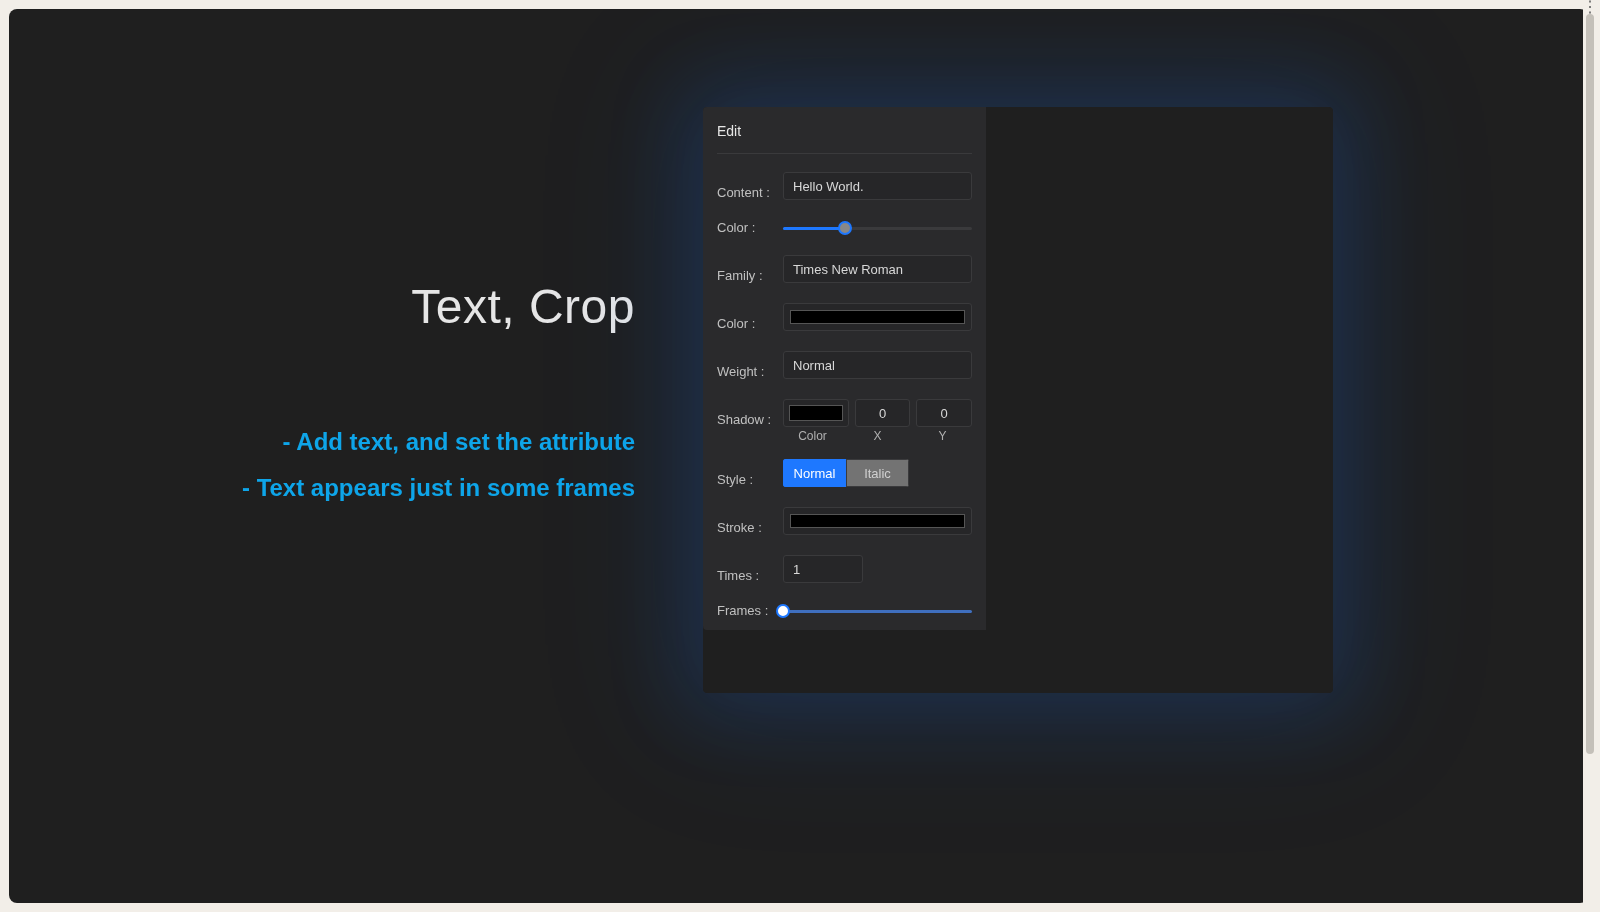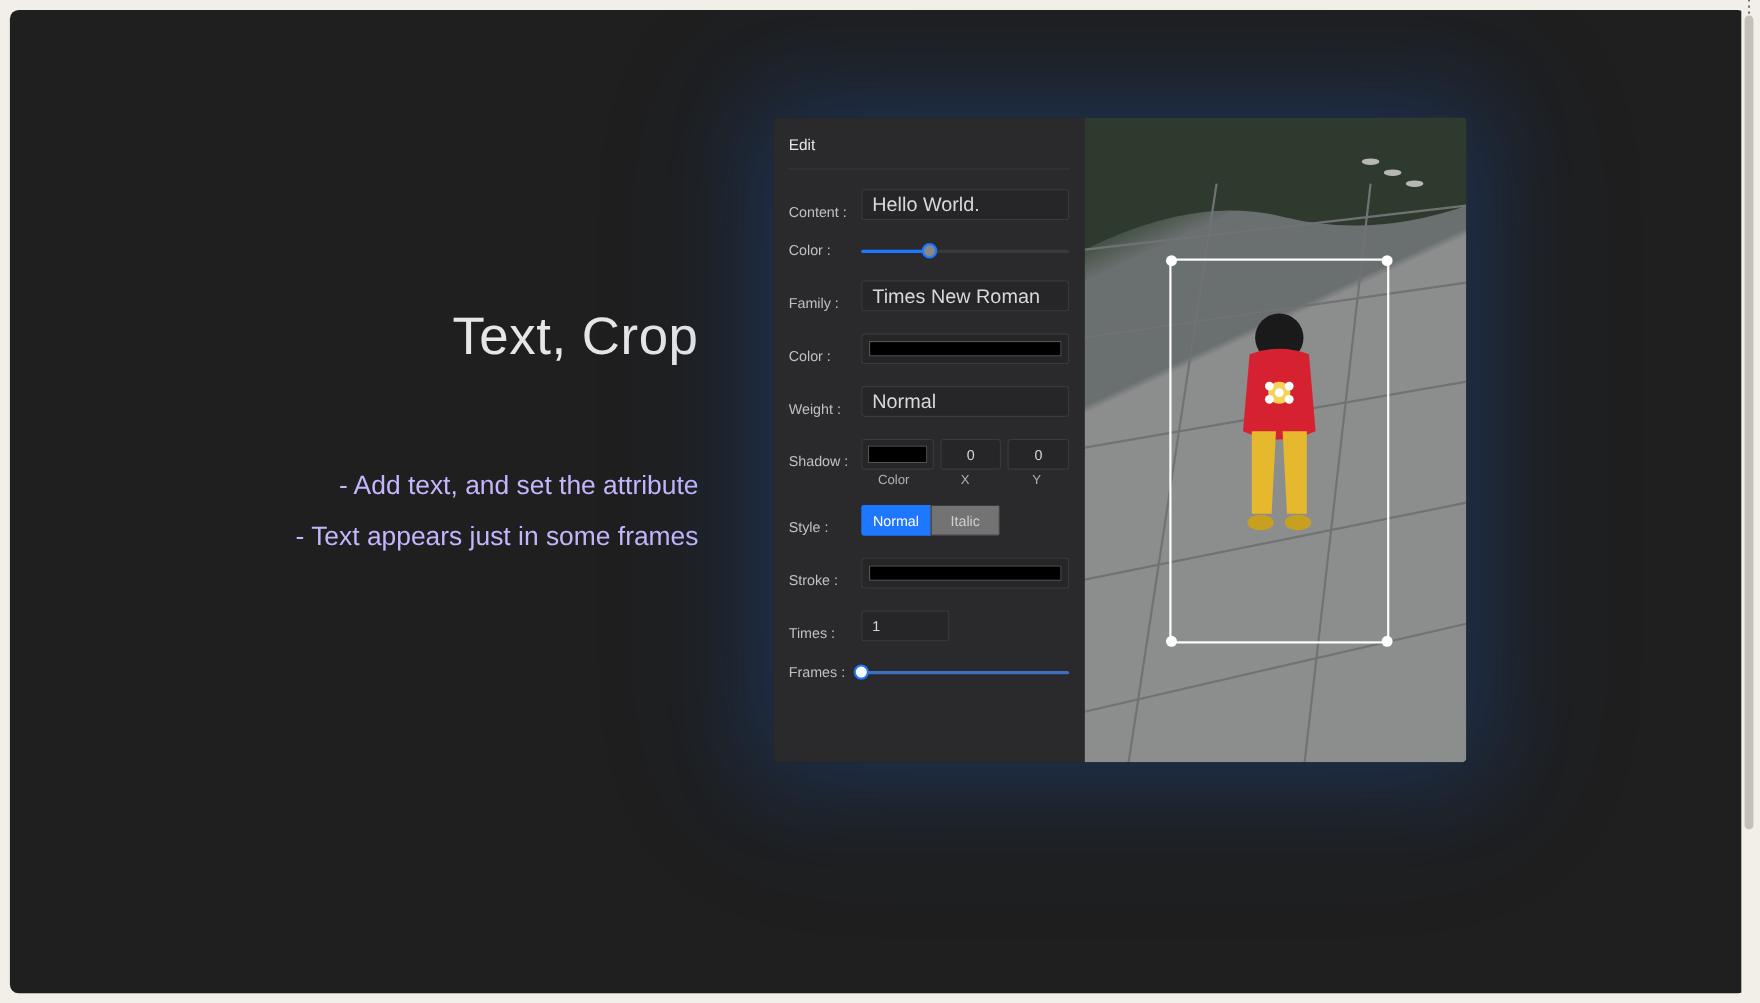--- a/index.html
+++ b/index.html
@@ -31,35 +31,36 @@
   .title {
     font-size: 48px;
     font-weight: 400;
     color: #e6e6e6;
     letter-spacing: 0.5px;
     margin-bottom: 85px;
   }
   .bullets { list-style: none; }
   .bullets li {
     font-size: 24px;
-    font-weight: 400;
-    color: #c4b5fd;
+    font-weight: 700;
+    color: #0ea5e9;
     line-height: 1.9;
   }
   .bullets li::before { content: "- "; }
   
   .panel-wrap {
     position: absolute;
     top: 98px;
     left: 694px;
     width: 630px;
     height: 586px;
     display: flex;
     border-radius: 4px;
     box-shadow: 0 0 80px 20px rgba(30,120,255,0.15), 0 0 150px 40px rgba(30,120,255,0.08);
+    flex-direction: column;
   }
   .edit-panel {
     width: 283px;
     background: #2a2a2c;
     color: #d0d0d0;
     font-size: 13px;
     padding: 16px 14px 12px 14px;
     border-top-left-radius: 4px;
     border-bottom-left-radius: 4px;
     display: flex;
@@ -71,21 +72,21 @@
   .frow .lab { width: 66px; color: #c0c0c0; font-size: 13px; }
   .ctl { flex: 1; }
   .input {
     width: 100%;
     height: 28px;
     background: #262628;
     border: 1px solid #3a3a3c;
     border-radius: 3px;
     color: #d8d8d8;
     padding: 0 9px;
-    font-size: 18px;
+    font-size: 13px;
   }
   .slider {
     position: relative;
     height: 14px;
     display: flex; align-items: center;
   }
   .slider .track { height: 3px; background: #3a3a3c; width: 100%; border-radius: 2px; position: relative; }
   .slider .fill { height: 3px; background: #1e78ff; border-radius: 2px; position: absolute; left: 0; top: 0; }
   .slider .thumb {
     position: absolute; top: 50%; width: 14px; height: 14px;

